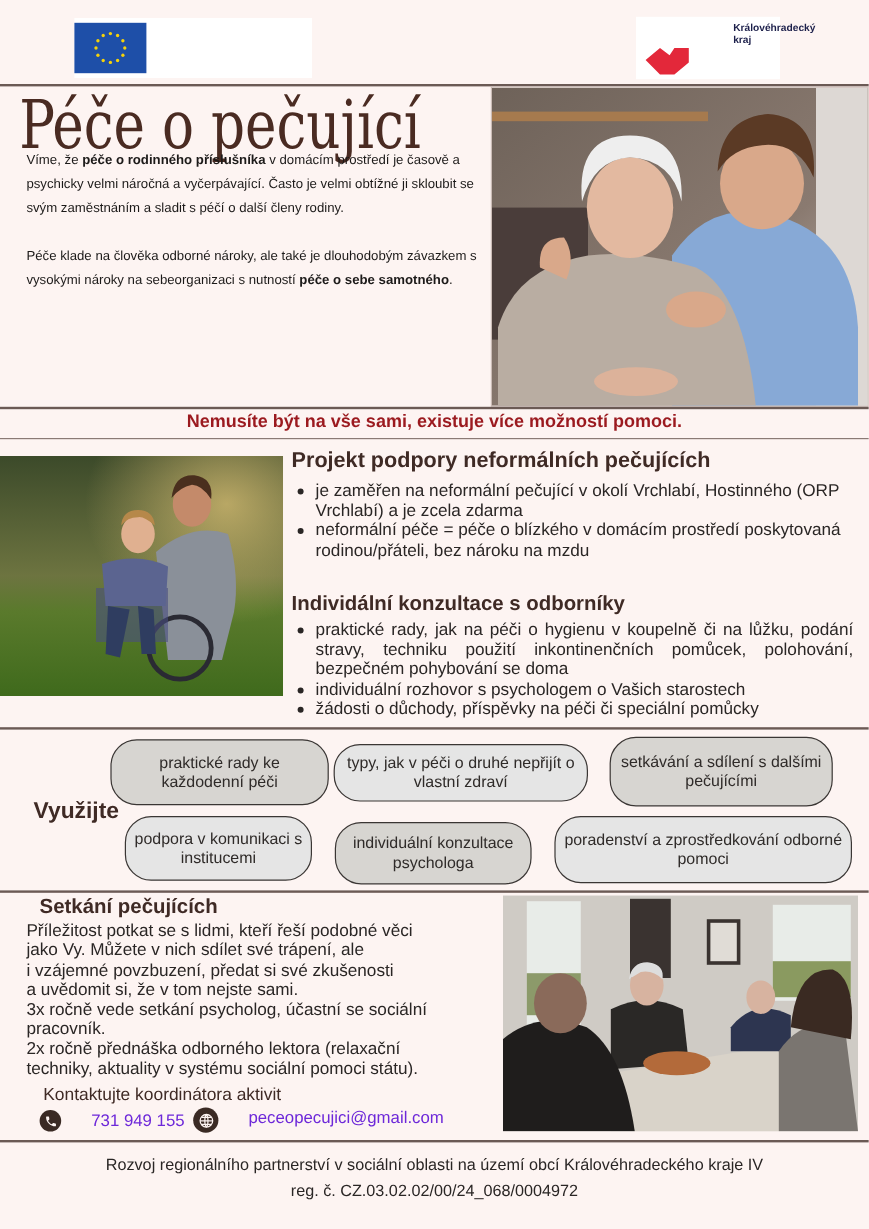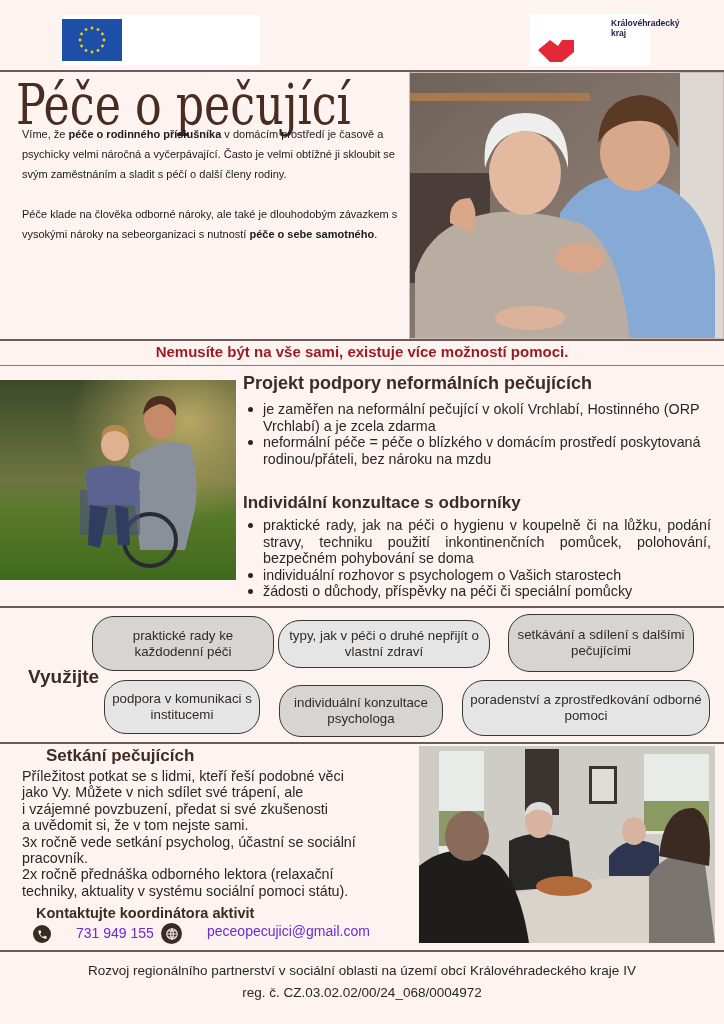--- a/index.html
+++ b/index.html
@@ -52,26 +52,26 @@
   
   .pill {
     position: absolute; border: 1.3px solid #3a3634; border-radius: 22px;
     display: flex; align-items: center; justify-content: center; text-align: center;
     font-size: 13.3px; line-height: 16px; color: #2f2b29; padding: 16px 6px;
   }
   .pill.grey { background: #d7d5d1; }
   .pill.white { background: #e5e5e5; }
   .vyuzijte { left: 28px; top: 666px; font-size: 19px; font-weight: bold; color: #3f2a25; }
 
-  .setkani-h { left: 46px; top: 746px; }
+  .setkani-h { left: 33px; top: 746px; }
   .setkani-text { left: 22px; top: 768px; width: 391px; font-size: 14.3px; line-height: 16.4px; color: #2a2625; text-align: justify; }
   .setkani-text div { text-align: left; }
   .setkani-text div.j { text-align: justify; }
 
-  .contact-h { left: 36px; top: 905px; font-size: 14.5px; font-weight: bold; color: #3f2a25; }
+  .contact-h { left: 36px; top: 905px; font-size: 14.5px; font-weight: normal; color: #3f2a25; }
   .contact-row { top: 925px; display: flex; font-size: 14px; color: #6d28d9; gap: 20px; }
   .icon-circle { width: 18px; height: 18px; border-radius: 50%; background: #3a2a24; display: inline-flex; align-items: center; justify-content: center; margin-right: 5px; }
 
   .footer { left: 0; width: 724px; text-align: center; font-size: 13.5px; color: #2a2625; line-height: 22px; top: 960px; }
 </style>
 </head>
 <body>
 
 <div class="abs eu-logo">
   <div class="eu-flag">

